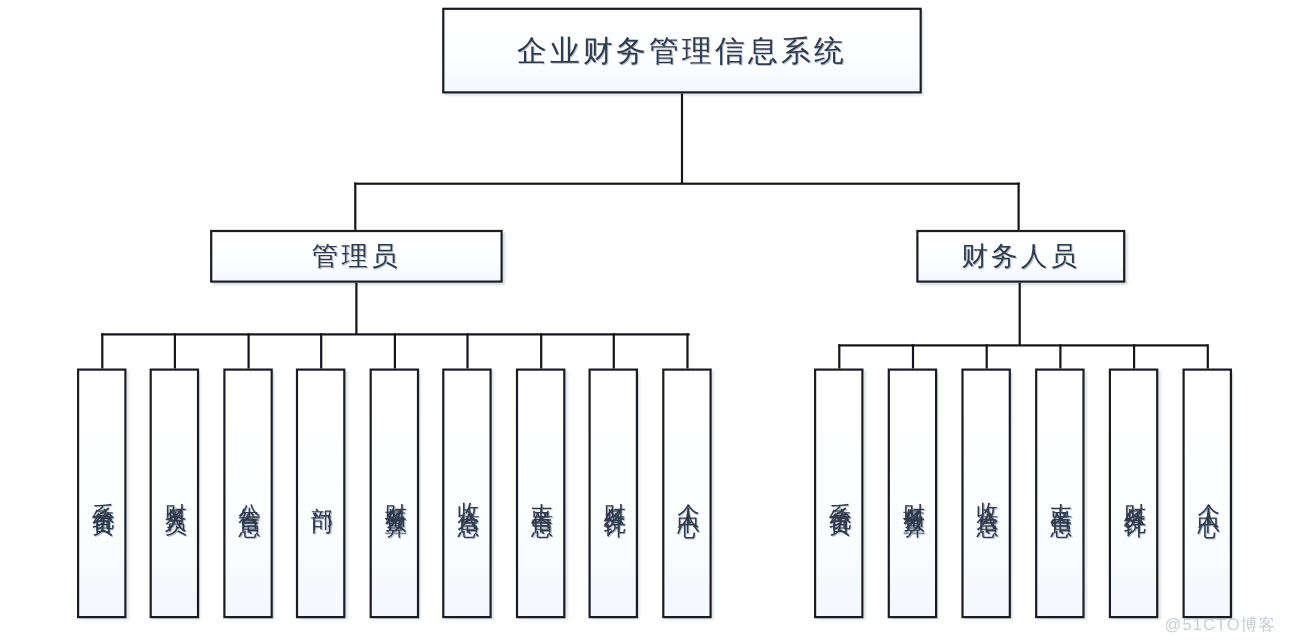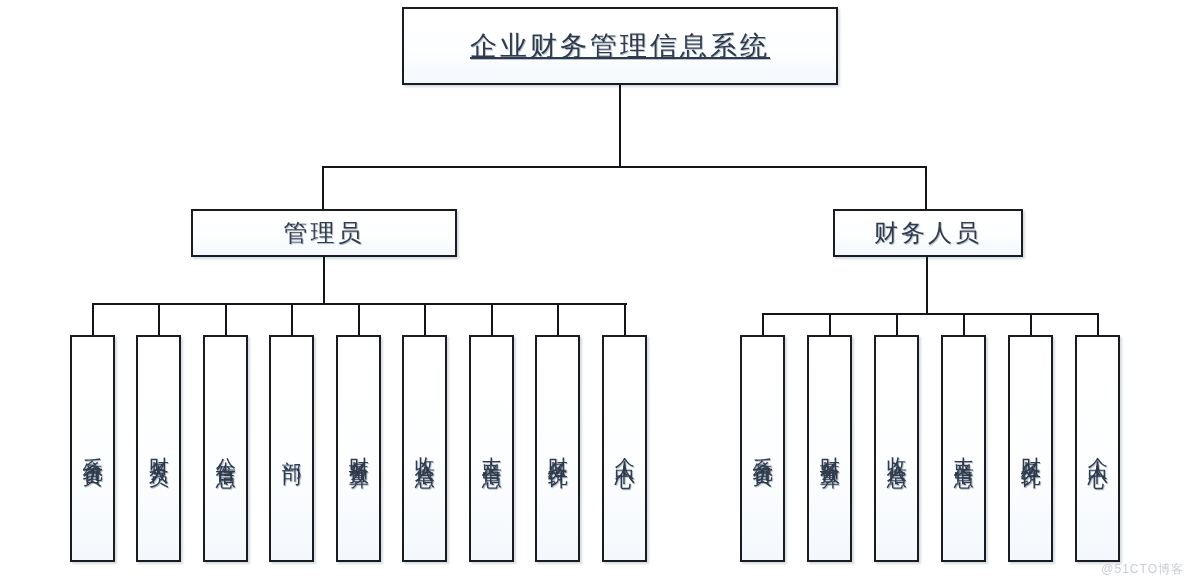--- a/index.html
+++ b/index.html
@@ -34,21 +34,20 @@
     text-shadow: 1px 1px 0 rgba(160,172,188,0.75);
     white-space: nowrap;
   }
 
   
   #root-node {
     left: 402px;
     top: 7px;
     width: 436px;
     height: 78px;
-    text-decoration: underline;
   }
   #root-node .node-label {
     font-size: 27px;
     letter-spacing: 3px;
   }
 
   
   .role-node .node-label {
     font-size: 24px;
     letter-spacing: 3px;
@@ -87,24 +86,24 @@
   .line {
     position: absolute;
     background: #14141c;
   }
   .v { width: 2px; }
   .h { height: 2px; }
 
   
   #watermark {
     position: absolute;
-    right: 0;
+    right: 24px;
     bottom: 6px;
     font-family: "Liberation Sans", sans-serif;
-    font-size: 12px;
+    font-size: 15px;
     color: #c9cdd4;
     letter-spacing: 1px;
     user-select: none;
   }
 </style>
 </head>
 <body>
 
 <div id="canvas">
 

